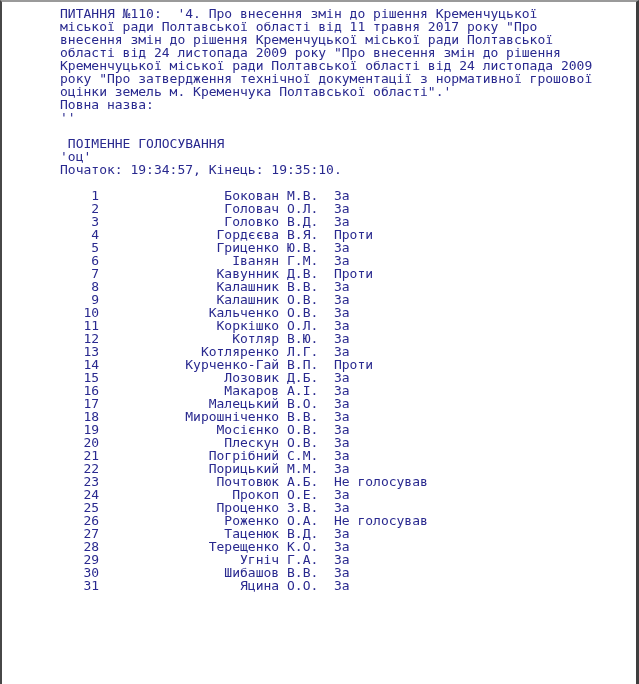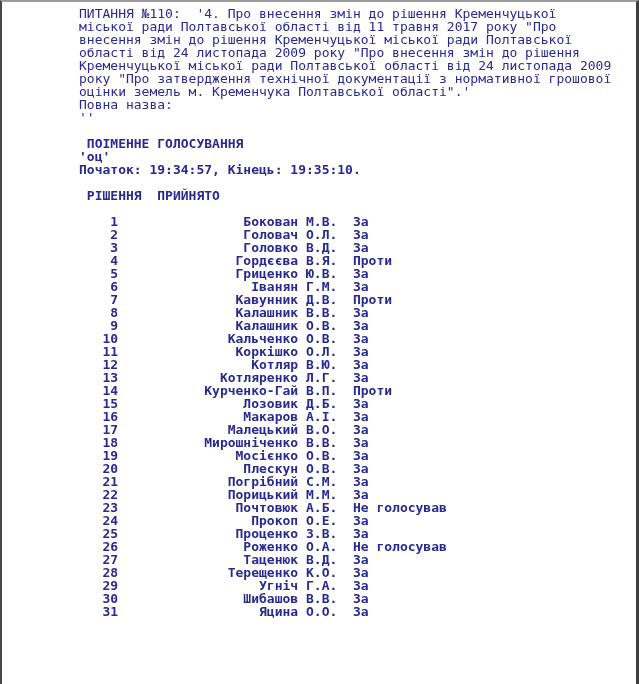--- a/index.html
+++ b/index.html
@@ -7,54 +7,51 @@
     width:639px;height:684px;
     background:#ffffff;
     overflow:hidden;
     box-sizing:border-box;
     border-top:2px solid #9a9a9a;
     border-left:2px solid #474747;
     border-right:3px solid #3e3e3e;
   }
   #page{
     padding:5px 16px 0 58px;
-    margin-left:19px;
   }
   pre.doc{
     font-family:"DejaVu Sans Mono","Liberation Mono",monospace;
     font-size:13px;
     line-height:13px;
     font-weight:normal;
     color:#29298F;
     margin:0;
     padding:0;
     white-space:pre;
   }
   pre.doc + pre.doc{
     margin-top:13px; 
-    font-weight:bold;
   }
 </style>
 </head>
 <body>
 
 <div id="page">
   <pre class="doc">ПИТАННЯ №110:  '4. Про внесення змін до рішення Кременчуцької
 міської ради Полтавської області від 11 травня 2017 року "Про
 внесення змін до рішення Кременчуцької міської ради Полтавської
 області від 24 листопада 2009 року "Про внесення змін до рішення
 Кременчуцької міської ради Полтавської області від 24 листопада 2009
 року "Про затвердження технічної документації з нормативної грошової
 оцінки земель м. Кременчука Полтавської області".'
 Повна назва:
 ''</pre>
   <pre class="doc"> ПОІМЕННЕ ГОЛОСУВАННЯ
 'оц'
 Початок: 19:34:57, Кінець: 19:35:10.</pre>
-  <pre class="doc"> РІШЕННЯ  ПРИЙНЯТО</pre>
   <pre class="doc">    1                Бокован М.В.  За
     2                Головач О.Л.  За
     3                Головко В.Д.  За
     4               Гордєєва В.Я.  Проти
     5               Гриценко Ю.В.  За
     6                 Іванян Г.М.  За
     7               Кавунник Д.В.  Проти
     8               Калашник В.В.  За
     9               Калашник О.В.  За
    10              Кальченко О.В.  За

